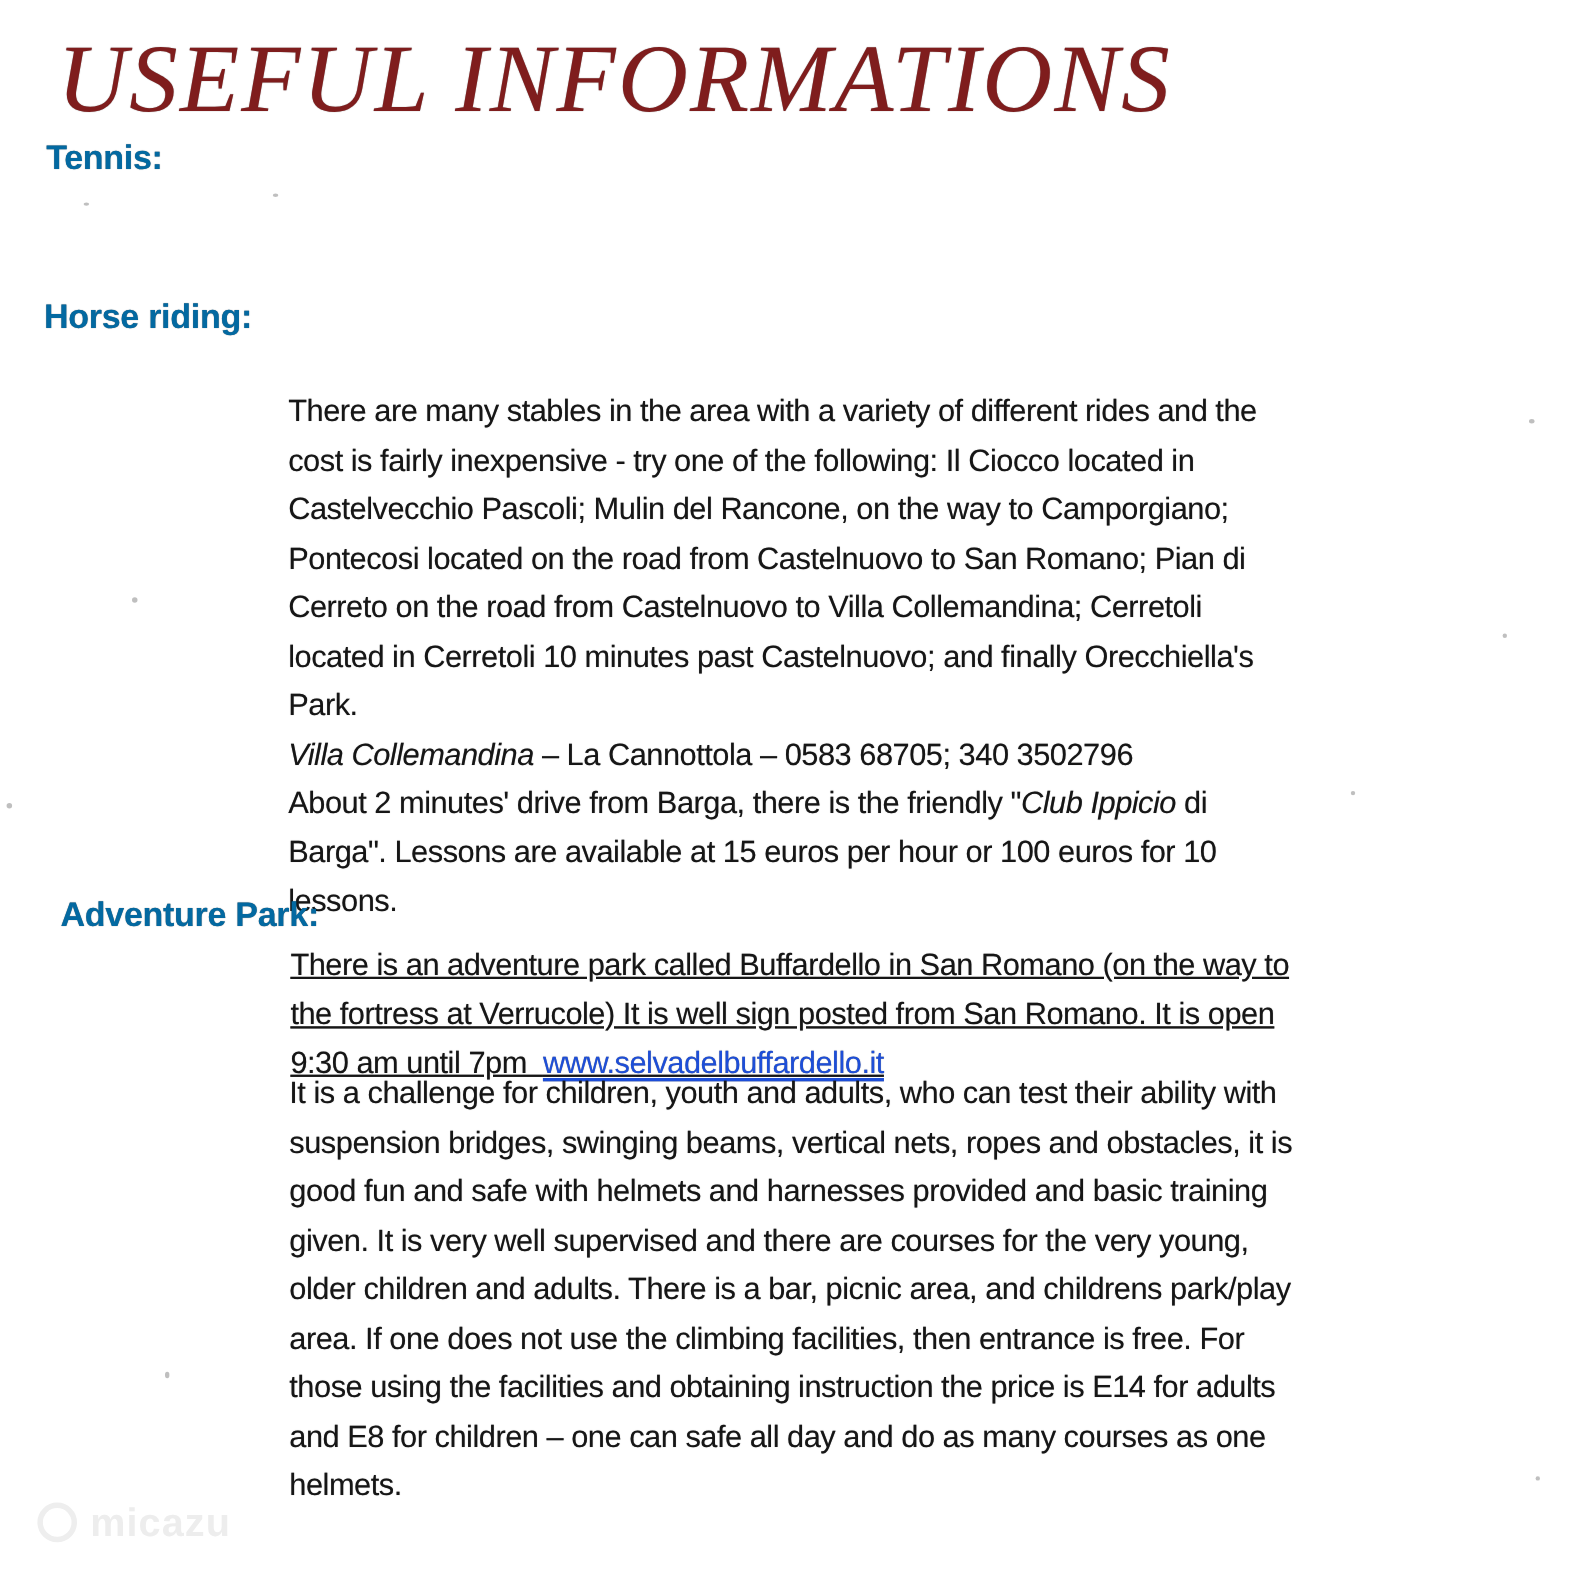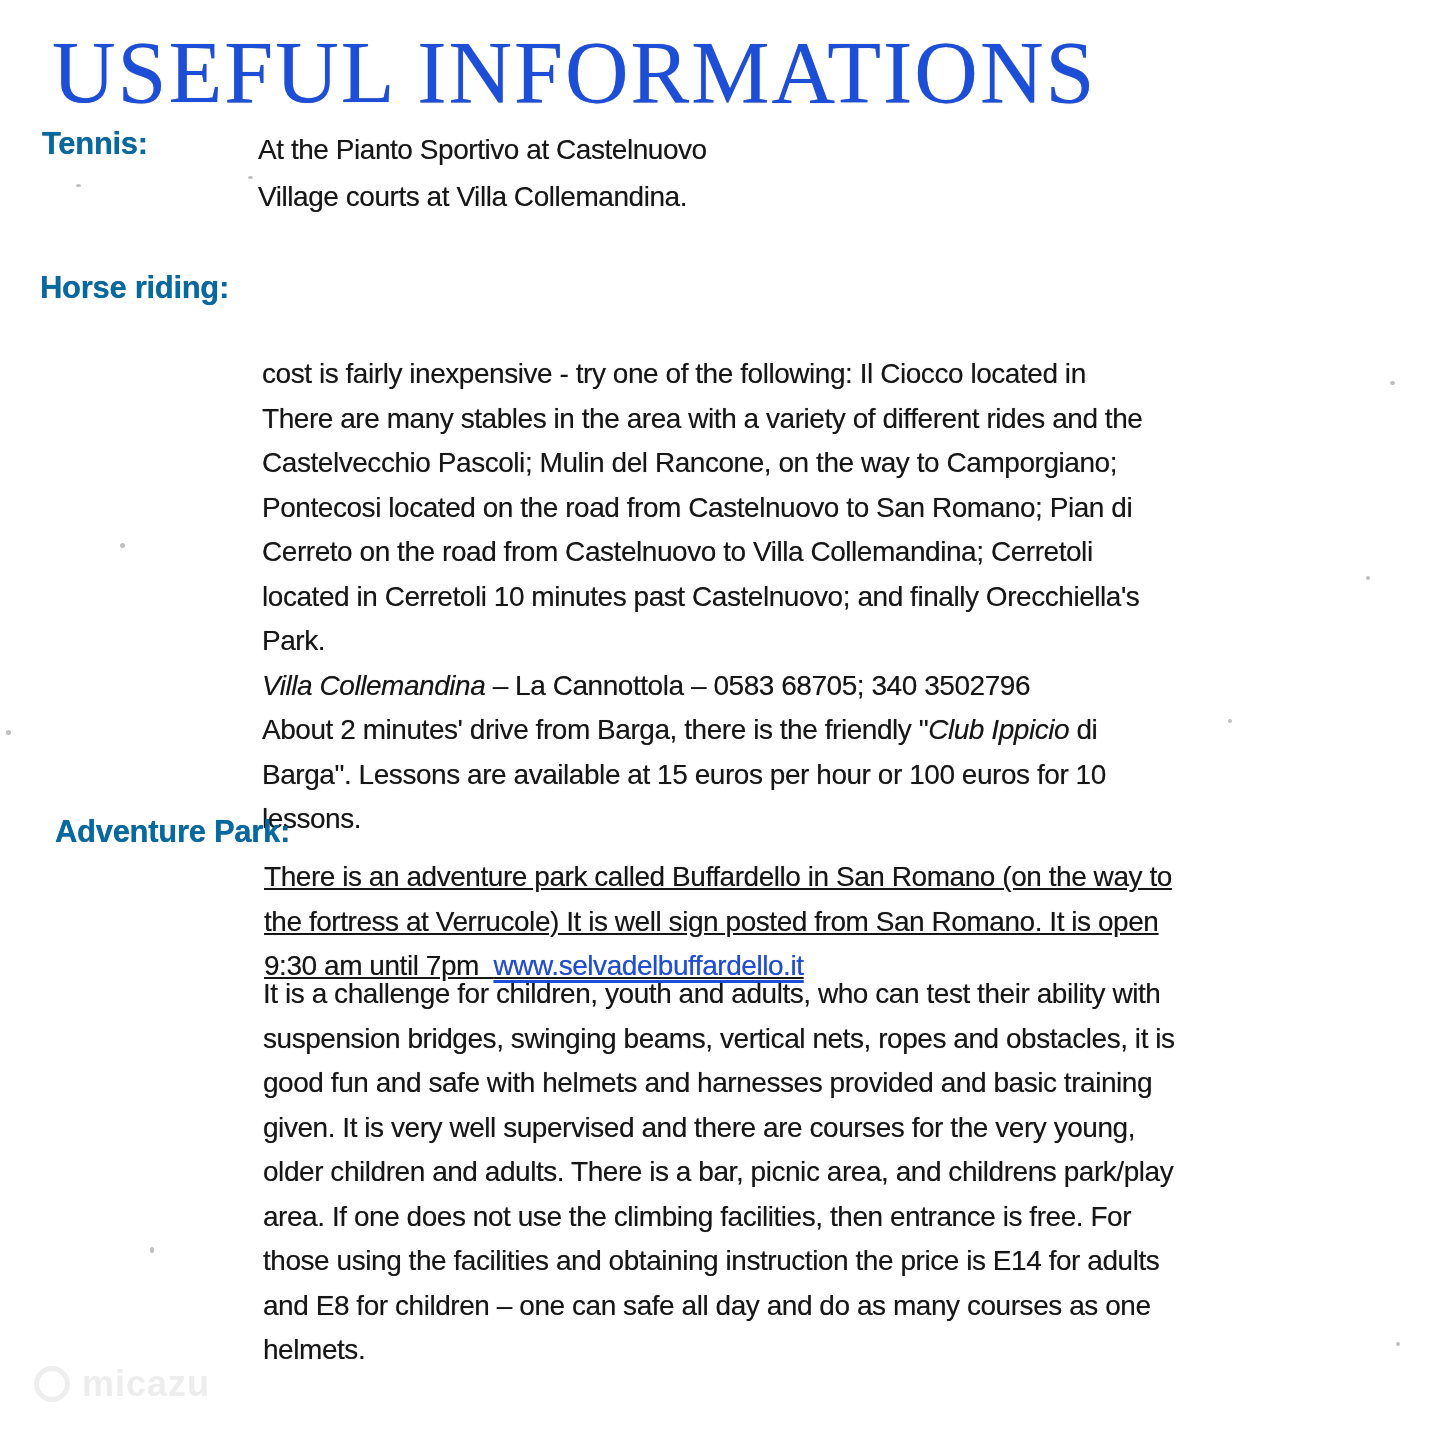--- a/index.html
+++ b/index.html
@@ -15,24 +15,25 @@
     overflow: hidden;
     font-family: "Liberation Sans", sans-serif;
     color: #141414;
   }
   .doc-title {
     position: absolute;
     left: 52px;
     top: 22px;
     margin: 0;
     font-family: "Liberation Serif", serif;
+    font-style: italic;
     font-weight: 500;
     font-size: 88px;
     letter-spacing: 2px;
-    color: #1d4ed8;
+    color: #7f1d1d;
     white-space: pre;
     text-shadow: 0 0 1px rgba(0,0,0,0.45);
   }
   .section-label {
     position: absolute;
     margin: 0;
     font-weight: bold;
     font-size: 31px;
     letter-spacing: -0.3px;
     color: #0369a1;
@@ -89,29 +90,25 @@
   }
 </style>
 </head>
 <body>
 
 <div class="page">
 
   <h1 class="doc-title">USEFUL INFORMATIONS</h1>
 
   <div class="section-label" style="left:42px; top:126px;">Tennis:</div>
-  <div class="text-block tennis-lines" style="left:258px; top:126px;">
-    <div class="line">At the Pianto Sportivo at Castelnuovo</div>
-    <div class="line">Village courts at Villa Collemandina.</div>
-  </div>
 
   <div class="section-label" style="left:40px; top:270px;">Horse riding:</div>
   <div class="text-block" style="left:262px; top:352px;">
+    <div class="line">There are many stables in the area with a variety of different rides and the</div>
     <div class="line">cost is fairly inexpensive - try one of the following: Il Ciocco located in</div>
-    <div class="line">There are many stables in the area with a variety of different rides and the</div>
     <div class="line">Castelvecchio Pascoli; Mulin del Rancone, on the way to Camporgiano;</div>
     <div class="line">Pontecosi located on the road from Castelnuovo to San Romano; Pian di</div>
     <div class="line">Cerreto on the road from Castelnuovo to Villa Collemandina; Cerretoli</div>
     <div class="line">located in Cerretoli 10 minutes past Castelnuovo; and finally Orecchiella's</div>
     <div class="line">Park.</div>
     <div class="line"><span class="italic">Villa Collemandina </span><span>– La Cannottola – 0583 68705; 340 3502796</span></div>
     <div class="line"><span>About 2 minutes' drive from Barga, there is the friendly "</span><span class="italic">Club Ippicio</span><span> di</span></div>
     <div class="line">Barga". Lessons are available at 15 euros per hour or 100 euros for 10</div>
     <div class="line">lessons.</div>
   </div>

